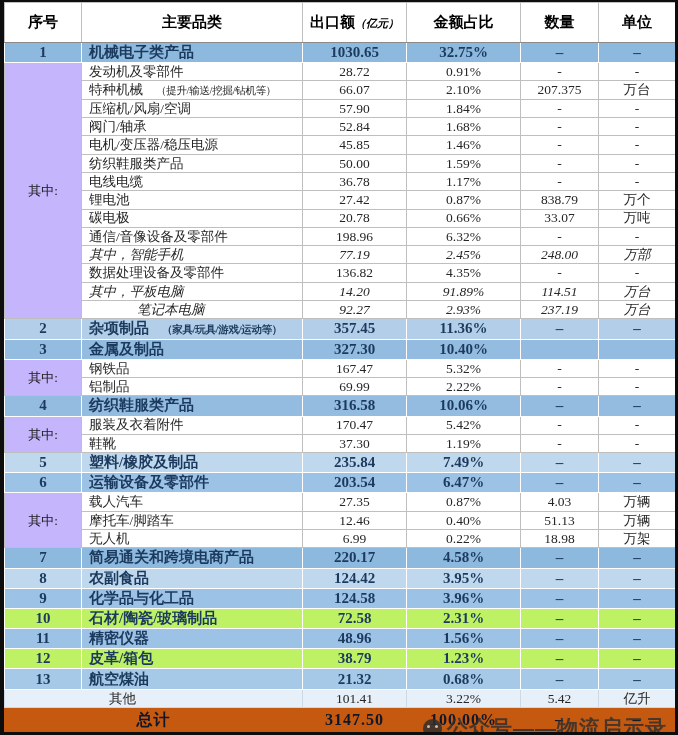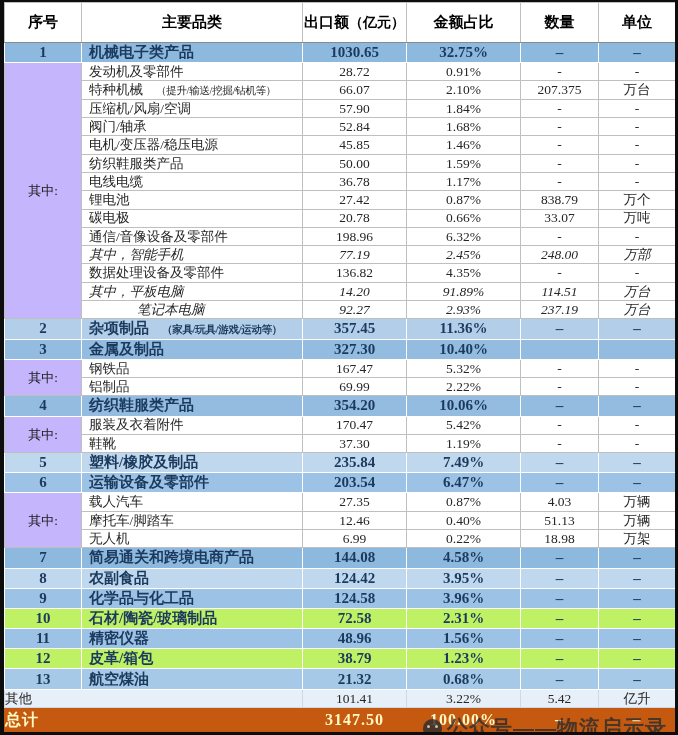--- a/index.html
+++ b/index.html
@@ -24,21 +24,21 @@
   }
   thead tr { height:40px; }
   th {
     background:#ffffff; color:#000;
     font-weight:bold; font-size:15px;
     border:1px solid #bfbfbf;
     border-bottom:1.5px solid #8a8a8a;
     text-align:center; vertical-align:middle;
     white-space:nowrap; overflow:hidden;
   }
-  th .unit-small { font-size:14px; font-weight:bold; }
+  th .unit-small { font-size:11px; font-weight:bold;font-style:italic; }
   td {
     border:1px solid #bfbfbf;
     font-size:13.5px; color:#262626;
     text-align:center; vertical-align:middle;
     white-space:nowrap; overflow:hidden;
     line-height:1;
   }
   .c-cat { text-align:left; padding-left:7px; }
   .note { font-size:10.5px; letter-spacing:-0.3px;margin-left:13px; }
   
@@ -49,25 +49,25 @@
   .tone-b5 td { background:#9CC2E5; }
   .tone-b6 td { background:#bef264; }
   .tone-b7 td { background:#A6C9E8; }
   .tone-other td { background:#E7EFF8; }
   .tone-total td { background:#C5590F; }
   tr[class*="tone-b"] td { border-color:rgba(255,255,255,0.65); }
   .tone-other td { border-color:#cdd9e6; }
   .tone-total td { border-color:#C5590F; }
   
   .bold td { font-weight:bold; color:#1B3A5E; font-size:15px; }
-  .tone-total td { color:#fef9c3; font-size:16px; letter-spacing:1px; }
+  .tone-total td { color:#0f172a; font-size:16px; letter-spacing:1px; }
   .it td { font-style:italic; }
   .indent .c-cat { padding-left:55px; }
   .c-group { font-size:13px; color:#1a1a1a; background:#c4b5fd; }
-  .c-seqcat { text-align:left; }
+  .c-seqcat { text-align:center; }
   .shift .c-seqcat { padding-right:62px; }
   .tone-total .c-seqcat { padding-right:0; }
   tr.tone-total { height:24px; }
   
   .watermark {
     position:absolute; right:8px; bottom:-10px;
     display:flex; align-items:center; gap:5px;
     opacity:0.82; z-index:5;
     font-family:"Liberation Sans","DejaVu Sans",sans-serif;
   }
@@ -240,21 +240,21 @@
         <tr class="tone-w">
           <td class="c-cat"><span>铝制品</span><span class="note"></span></td>
           <td class="c-amt">69.99</td>
           <td class="c-pct">2.22%</td>
           <td class="c-qty">-</td>
           <td class="c-unit">-</td>
         </tr>
         <tr class="tone-b3 bold">
           <td class="c-seq">4</td>
           <td class="c-cat"><span>纺织鞋服类产品</span><span class="note"></span></td>
-          <td class="c-amt">354.20</td>
+          <td class="c-amt">316.58</td>
           <td class="c-pct">10.06%</td>
           <td class="c-qty">–</td>
           <td class="c-unit">–</td>
         </tr>
         <tr class="tone-w">
           <td class="c-group" rowspan="2">其中:</td>
           <td class="c-cat"><span>服装及衣着附件</span><span class="note"></span></td>
           <td class="c-amt">170.47</td>
           <td class="c-pct">5.42%</td>
           <td class="c-qty">-</td>
@@ -301,21 +301,21 @@
         <tr class="tone-w">
           <td class="c-cat"><span>无人机</span><span class="note"></span></td>
           <td class="c-amt">6.99</td>
           <td class="c-pct">0.22%</td>
           <td class="c-qty">18.98</td>
           <td class="c-unit">万架</td>
         </tr>
         <tr class="tone-b1 bold">
           <td class="c-seq">7</td>
           <td class="c-cat"><span>简易通关和跨境电商产品</span><span class="note"></span></td>
-          <td class="c-amt">144.08</td>
+          <td class="c-amt">220.17</td>
           <td class="c-pct">4.58%</td>
           <td class="c-qty">–</td>
           <td class="c-unit">–</td>
         </tr>
         <tr class="tone-b4 bold">
           <td class="c-seq">8</td>
           <td class="c-cat"><span>农副食品</span><span class="note"></span></td>
           <td class="c-amt">124.42</td>
           <td class="c-pct">3.95%</td>
           <td class="c-qty">–</td>

